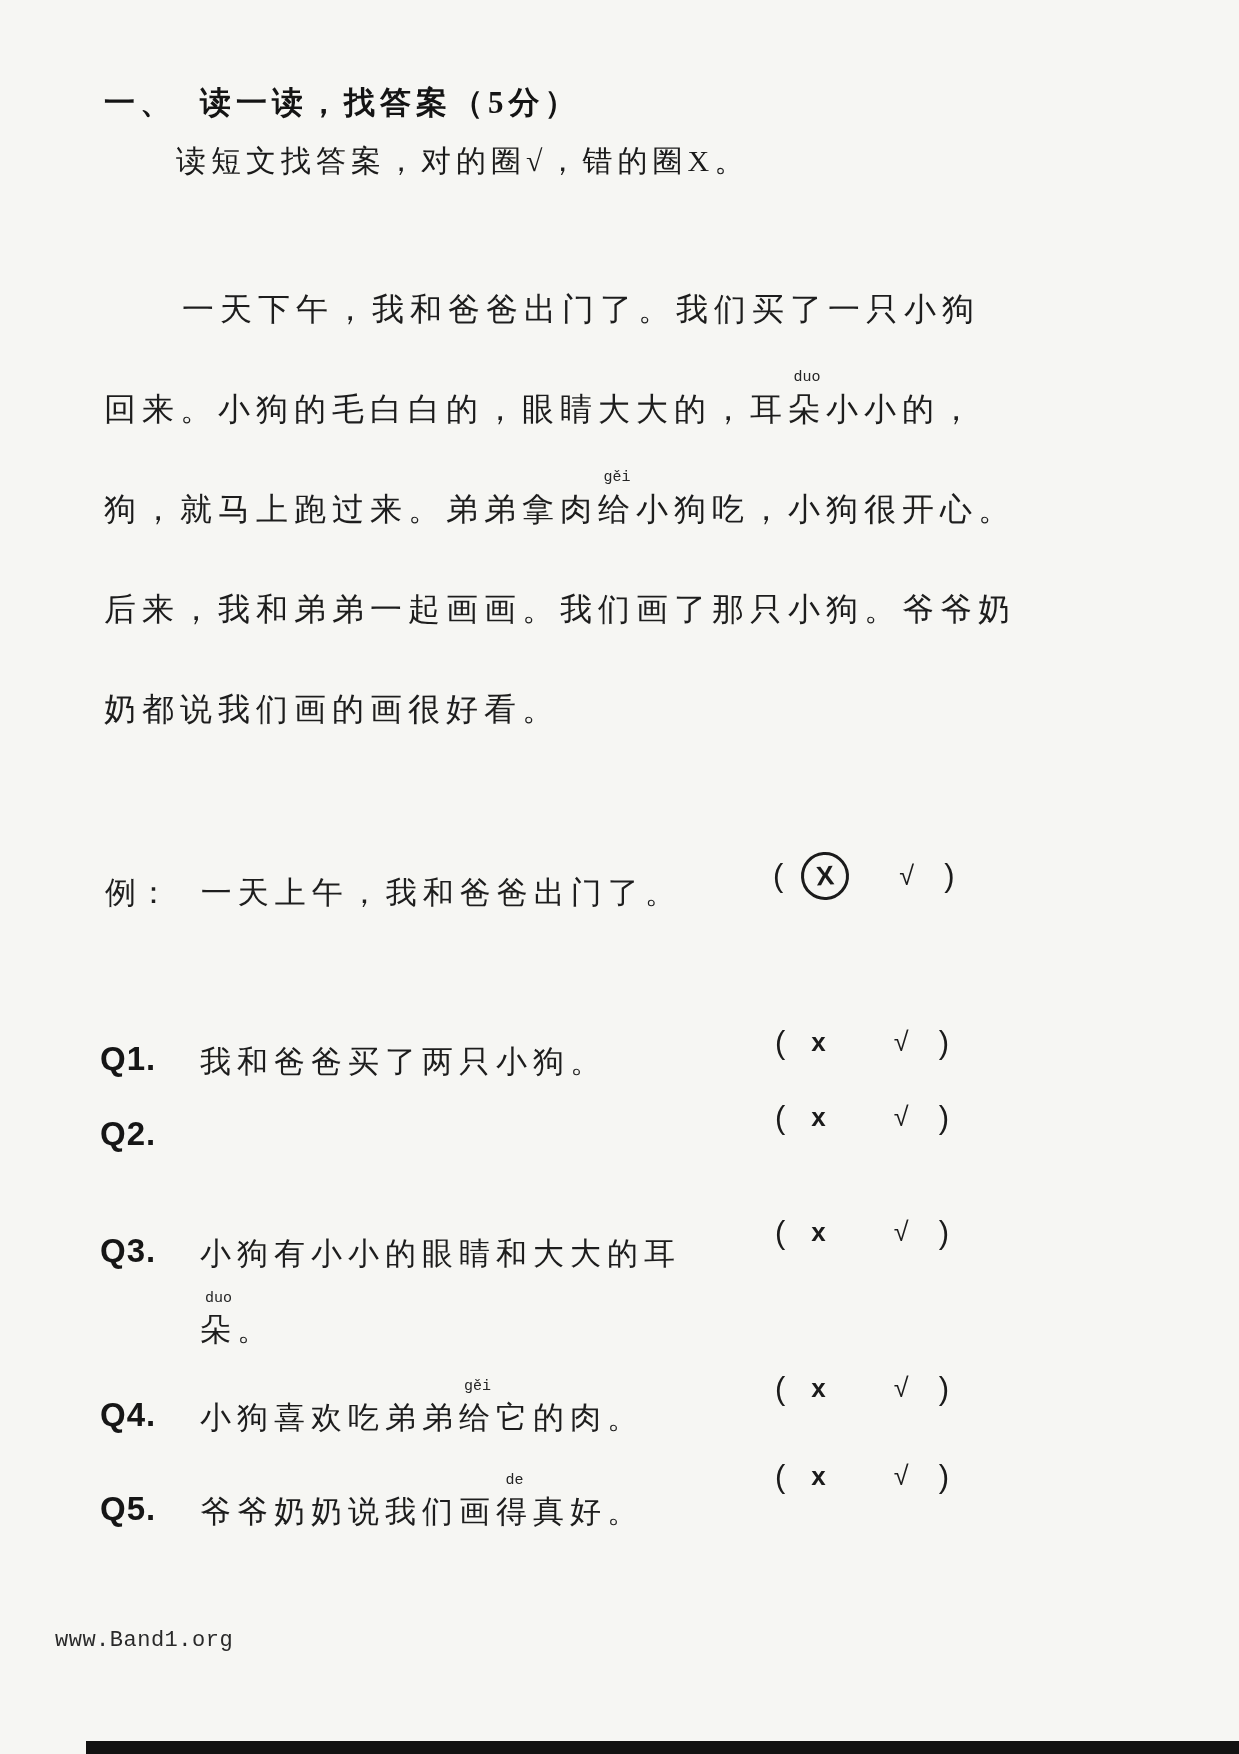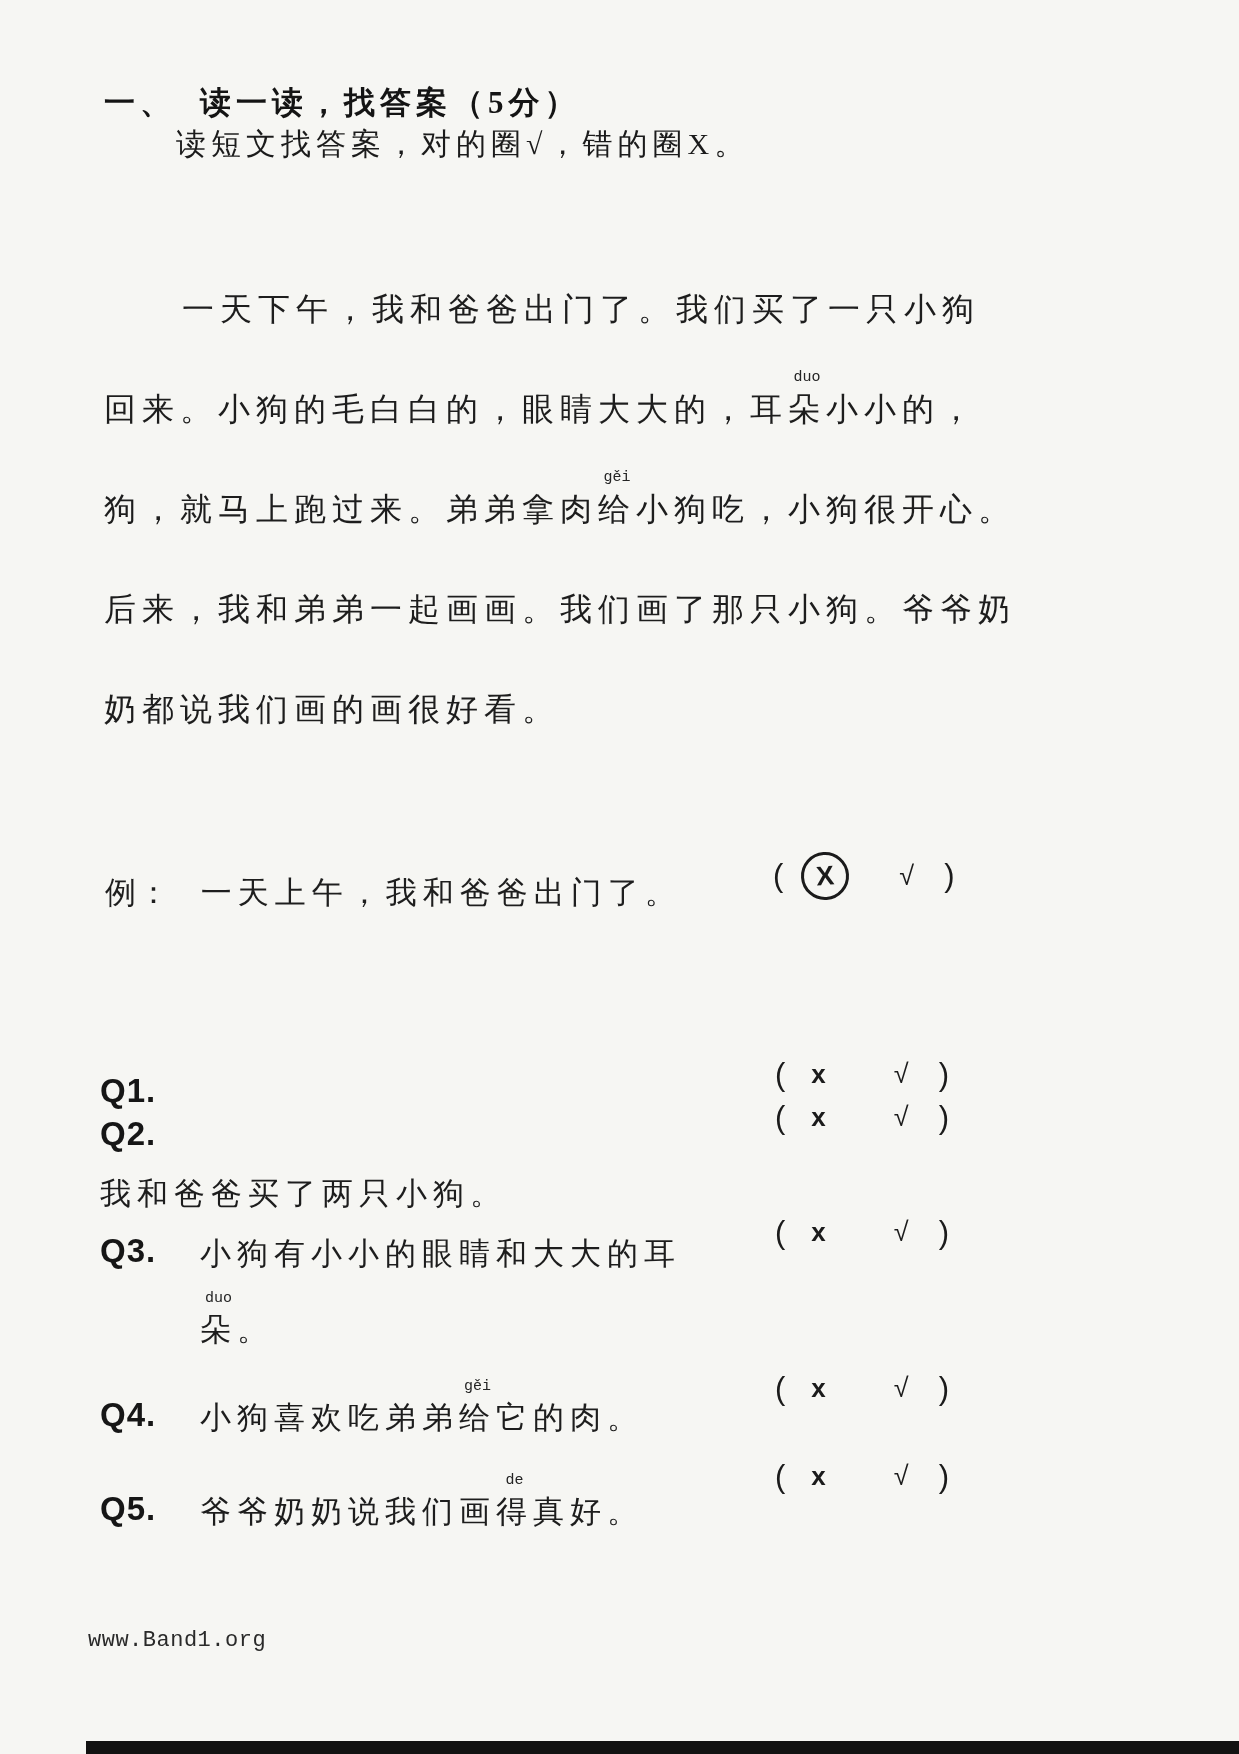--- a/index.html
+++ b/index.html
@@ -13,21 +13,21 @@
   .page { position:absolute; inset:0; }
 
   
   .title-row {
     position:absolute; top:82px; left:104px;
     display:flex; gap:24px;
     font-weight:bold; font-size:31px; letter-spacing:5px; color:#141414;
     white-space:nowrap;
   }
   .instruction {
-    position:absolute; top:124px; left:176px;
+    position:absolute; top:141px; left:176px;
     font-size:30px; letter-spacing:5px; white-space:nowrap; color:#1b1b1b;text-align:right;
   }
 
   
   .passage { position:absolute; top:286px; left:104px; right:30px; }
   .pline {
     height:100px; line-height:46px;
     font-size:32px; letter-spacing:6px; white-space:nowrap; color:#1d1d1d;
   }
   .pline.indent { padding-left:78px; }
@@ -77,21 +77,21 @@
     font-size:33px; letter-spacing:1px; color:#161616;
   }
   .qtext { font-size:31px; letter-spacing:6px; line-height:44px; color:#1d1d1d; }
   .qline { white-space:nowrap; }
   .qrow .marks { left:675px; }
 
   
   .footer {
     position:absolute; left:55px; top:1628px;
     font-family:"Liberation Mono", monospace;
-    font-size:22px; letter-spacing:0.5px; color:#2a2a2a;margin-left:33px;
+    font-size:22px; letter-spacing:0.5px; color:#2a2a2a;
   }
   .bottom-bar {
     position:absolute; left:86px; right:0; bottom:0; height:13px;
     background:#121212;
   }
 </style>
 </head>
 <body>
 
 <div class="page">
@@ -118,21 +118,21 @@
       <span class="paren">(</span>
       <span class="circle-x">
           <span>X</span>
         </span>
       <span class="check ex-check">√</span>
       <span class="paren close ex-close">)</span>
     </span>
   </div>
 
   <div>
-      <div class="qrow" style="top: 1072px; flex-direction: column;">
+      <div class="qrow" style="top: 1040px;">
         <span class="qnum">Q1.</span>
         <div class="qtext">
           <div class="qline">我和爸爸买了两只小狗。</div>
         </div>
         <span class="marks" style="top: -14px;">
           <span class="paren">(</span>
           <span class="xmark">x</span>
           <span class="check">√</span>
           <span class="paren close">)</span>
         </span>

